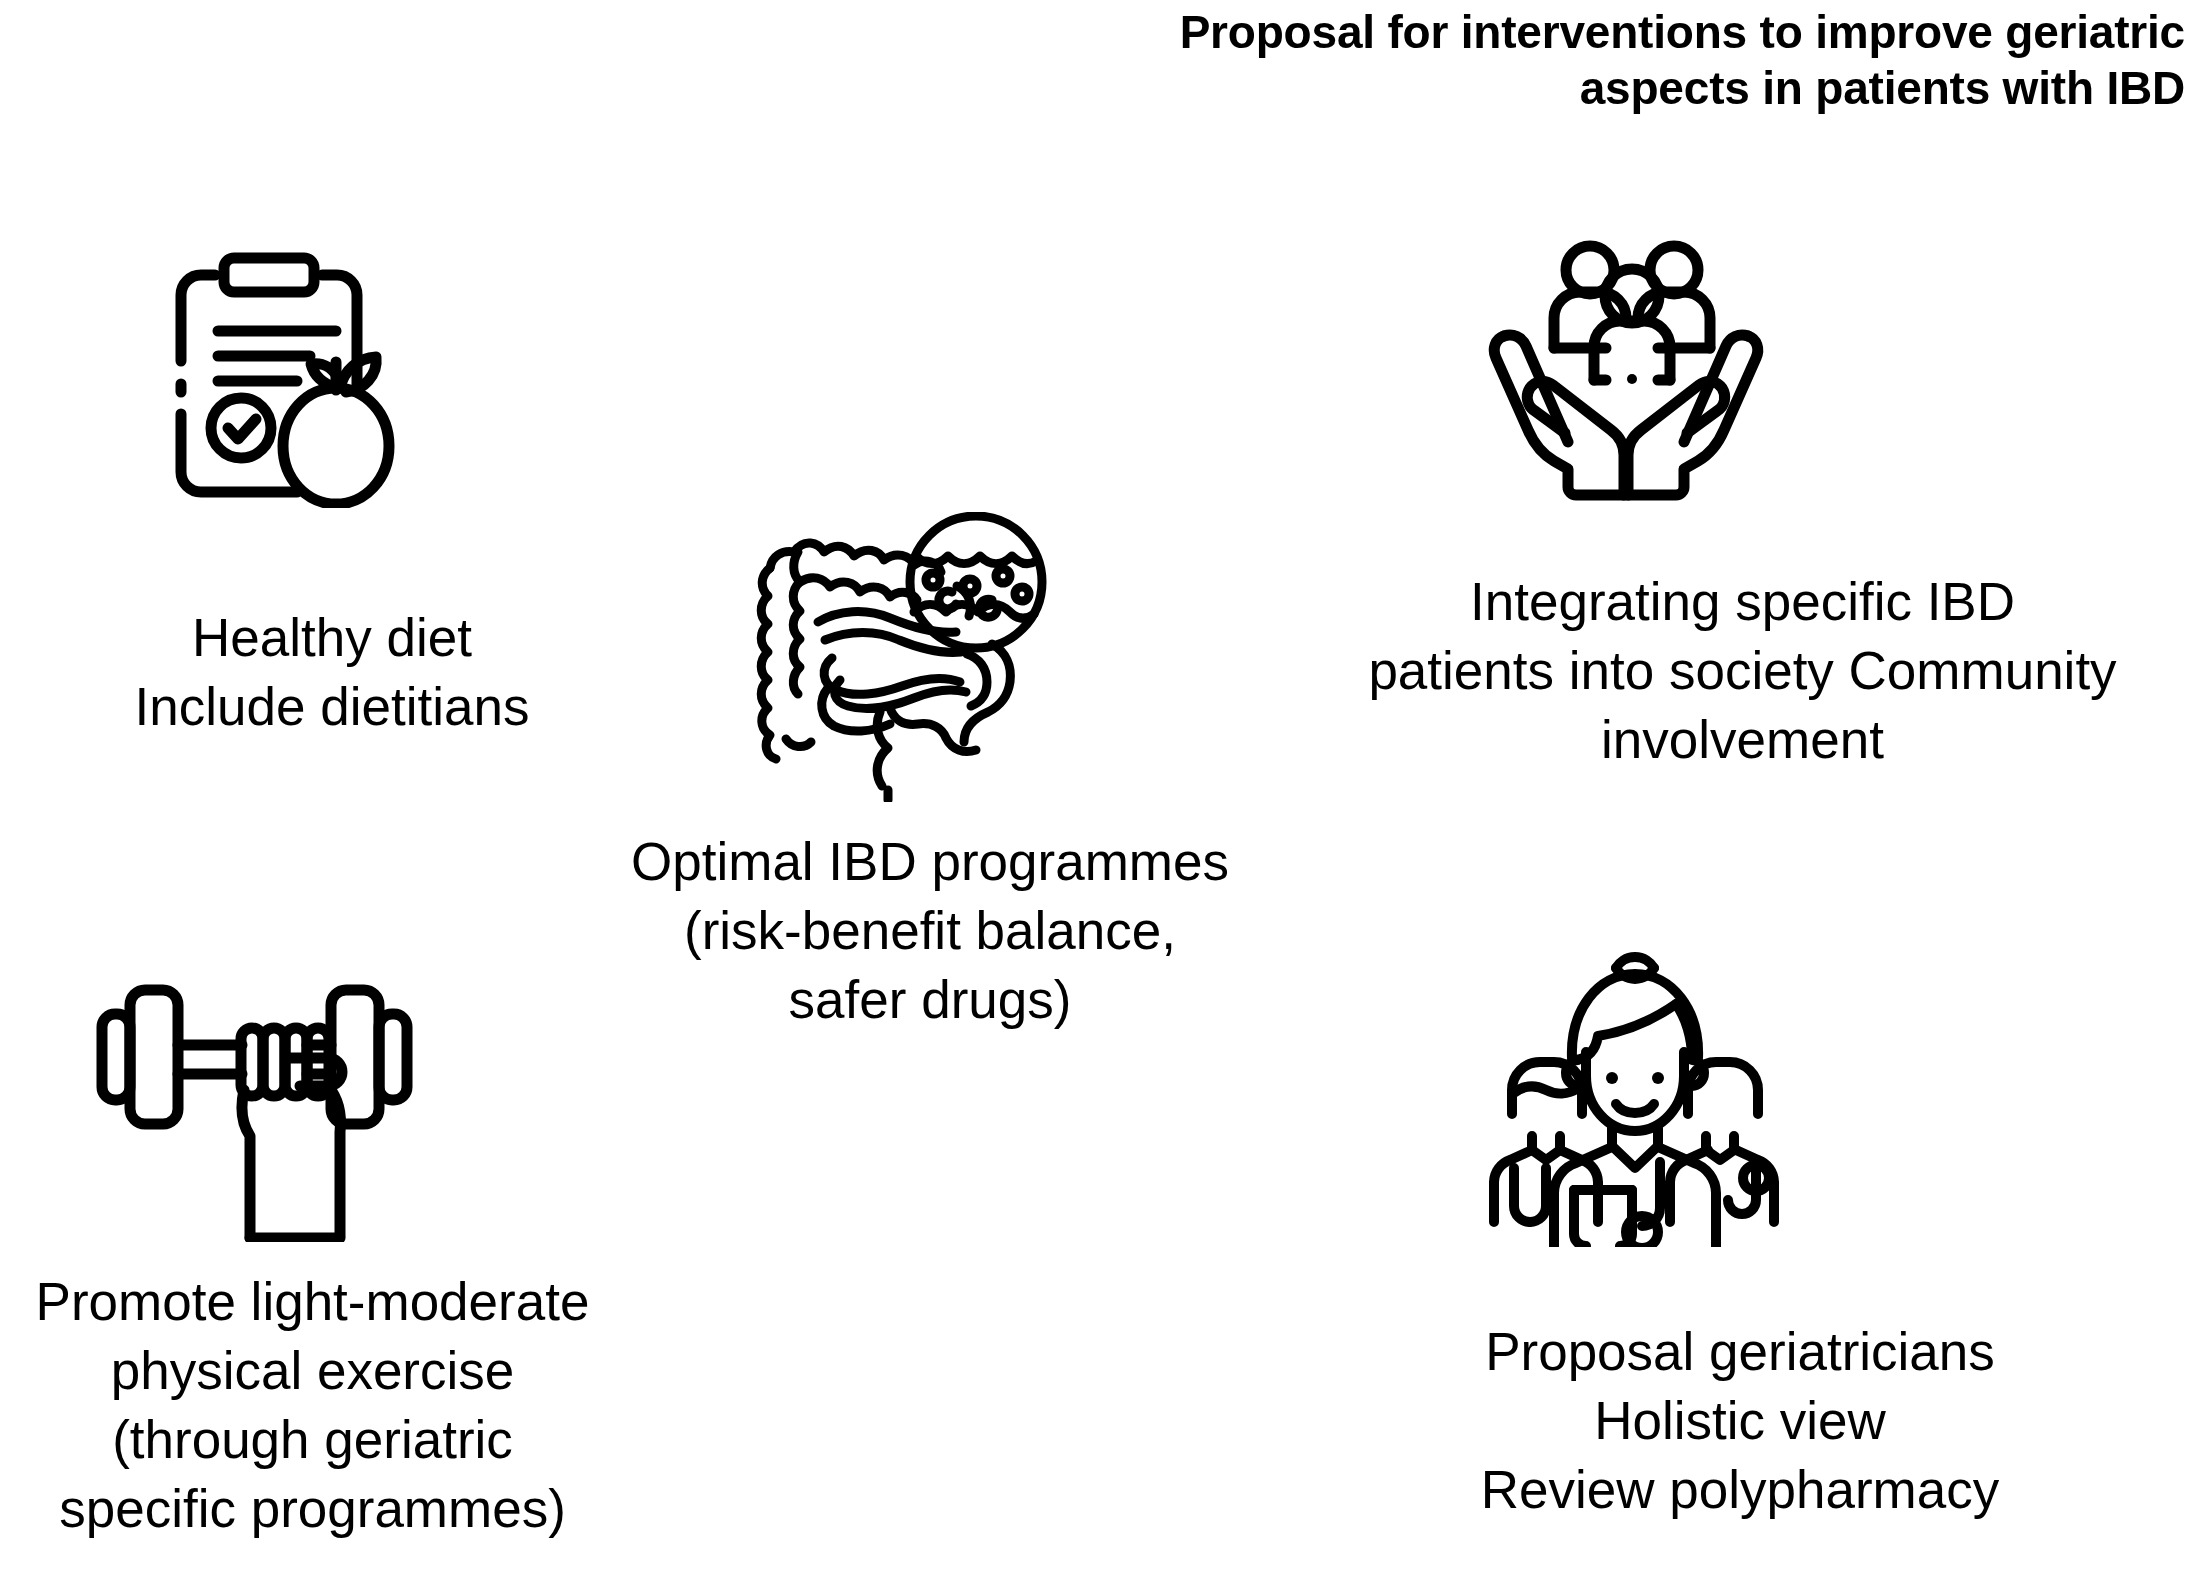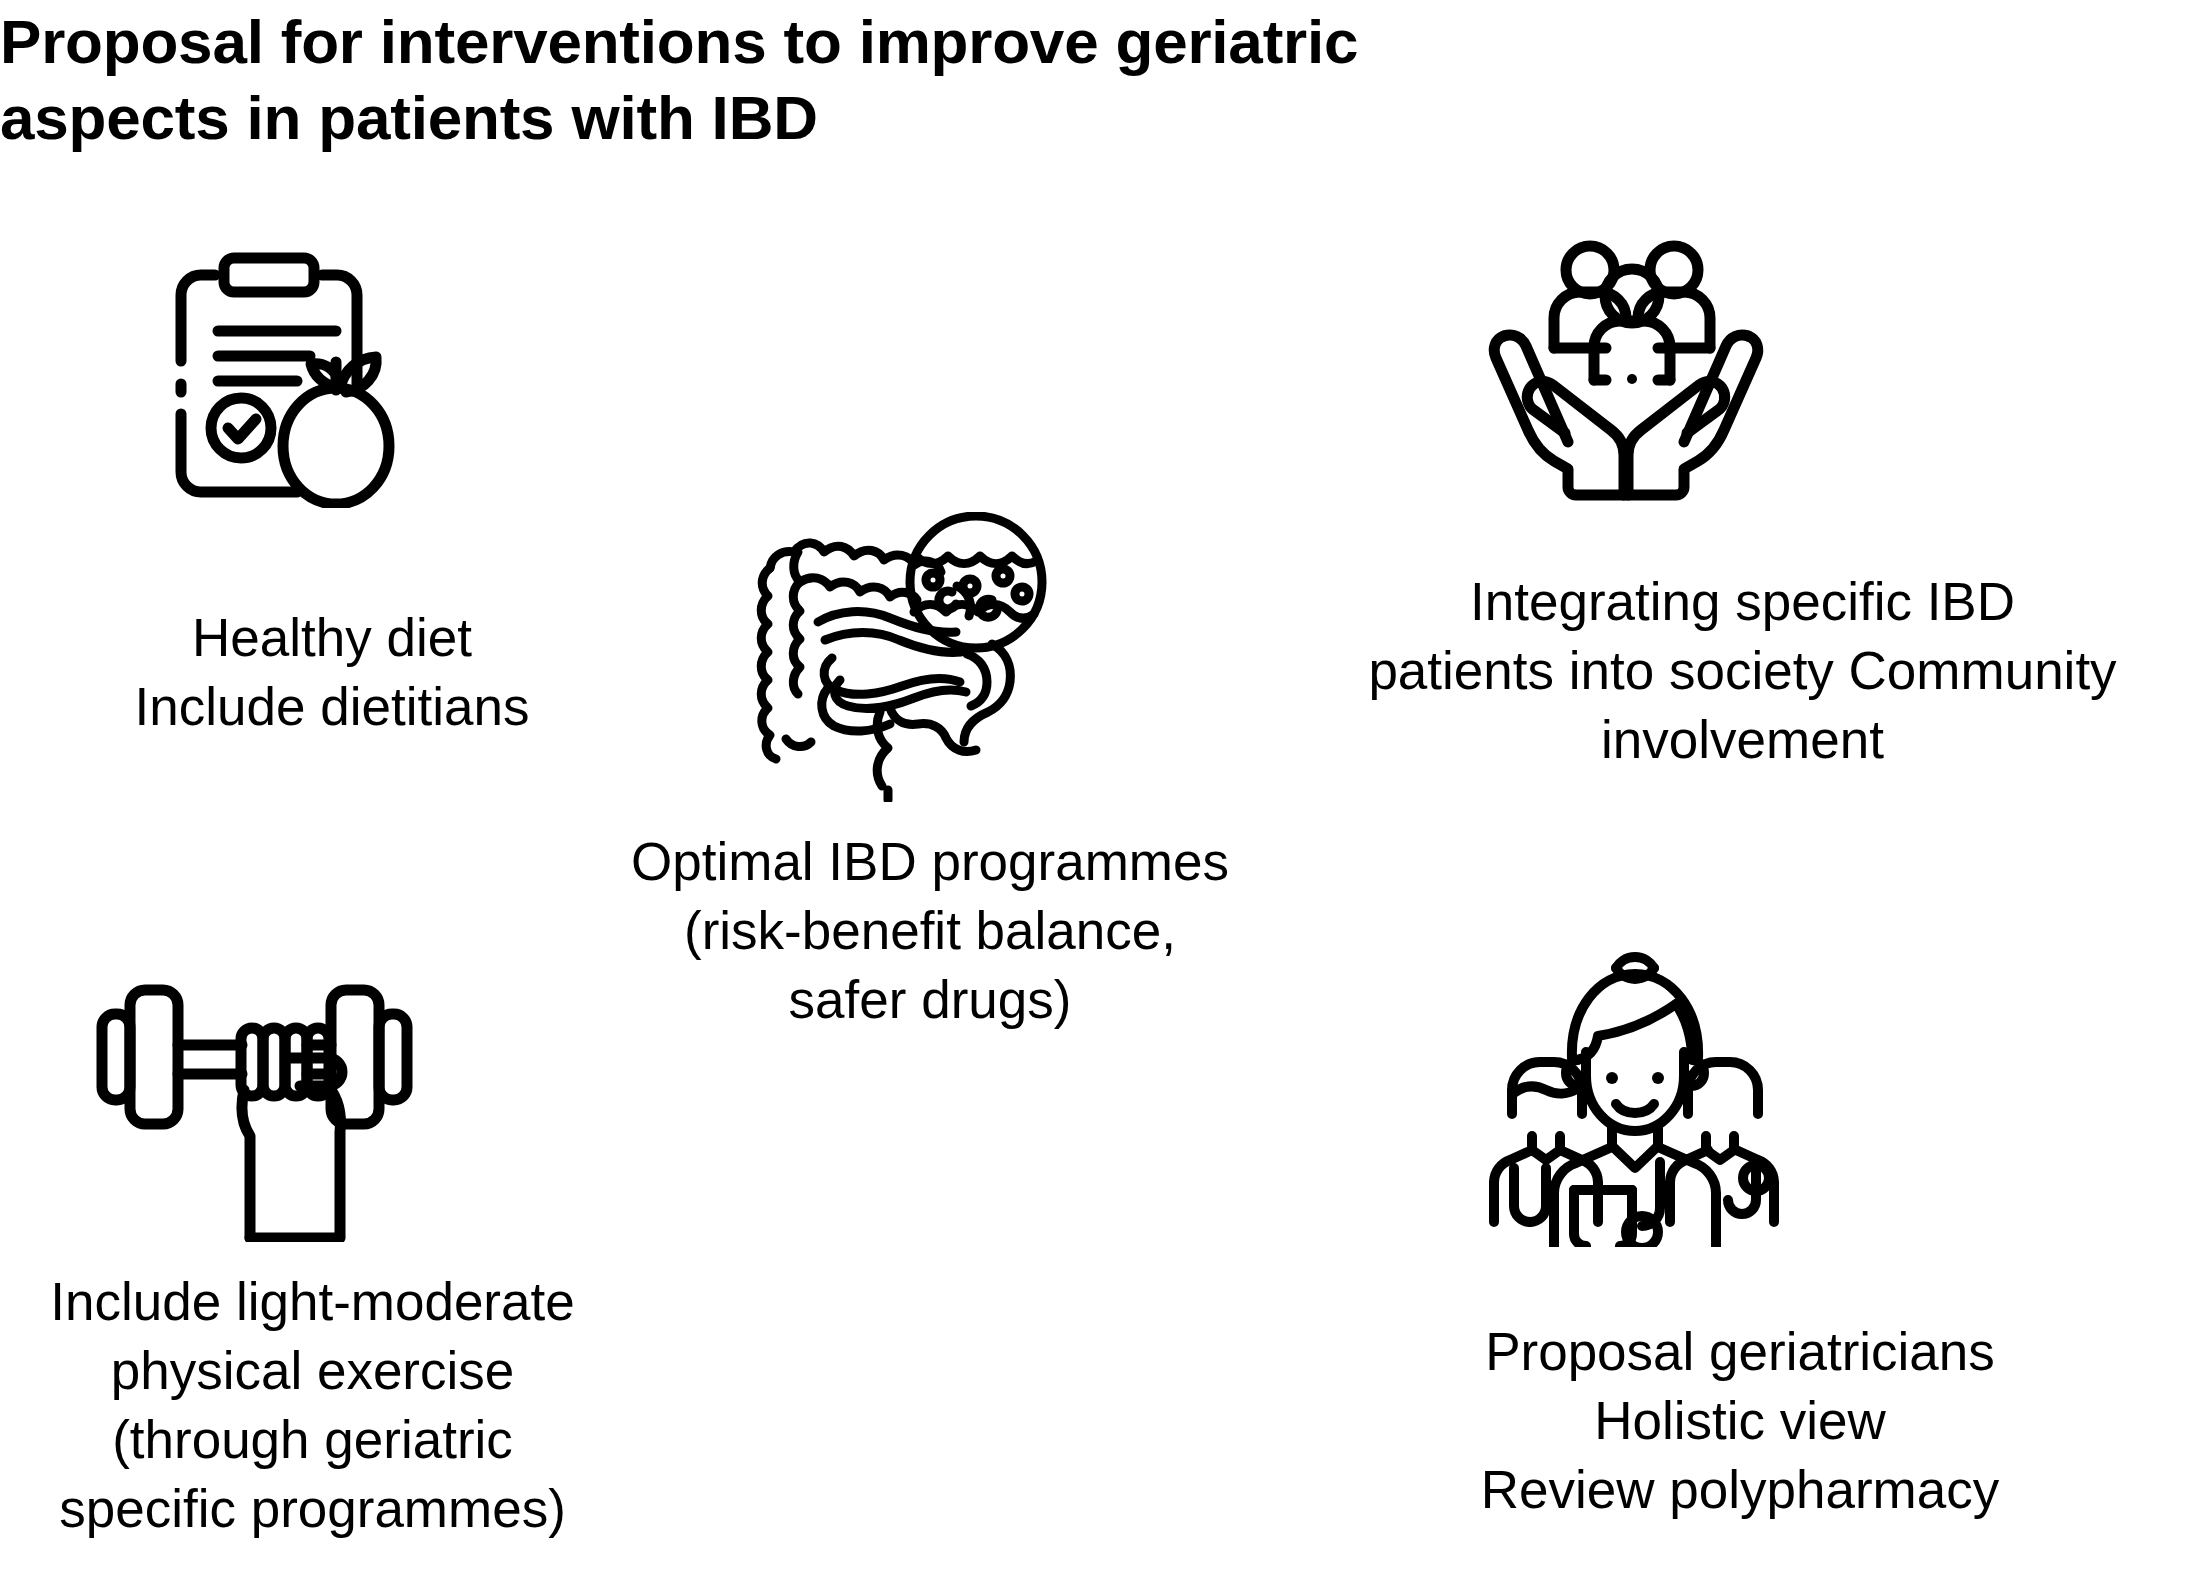--- a/index.html
+++ b/index.html
@@ -20,22 +20,22 @@
     background: #ffffff;
     overflow: hidden;
   }
 
   
   .fig-title {
     position: absolute;
     left: 0;
     top: 4px;
     width: 2185px;
-    text-align: left;
-    font-size: 62px;
+    text-align: right;
+    font-size: 46px;
     font-weight: bold;
     line-height: 1.22;
     letter-spacing: -0.2px;
     color: #000000;
   }
   .fig-title .tline { display: block; }
 
   
   .icon-box {
     position: absolute;
@@ -229,21 +229,21 @@
       <rect x="215" y="66" width="22" height="68" rx="11"></rect>
 
       <path d="M196 96 h40 a14 14 0 0 1 0 28 h-28"></path>
 
       <path d="M152 128 c-4 18 -2 34 6 46 v102"></path>
       <path d="M236 124 c10 12 14 28 12 46 v104"></path>
       <path d="M158 276 h90"></path>
     </svg>
   </div>
   <div class="caption" id="caption-exercise">
-    <span class="cline">Include light-moderate</span>
+    <span class="cline">Promote light-moderate</span>
     <span class="cline">physical exercise</span>
     <span class="cline">(through geriatric</span>
     <span class="cline">specific programmes)</span>
   </div>
 
   <div class="icon-box" id="icon-doctor">
     <svg viewBox="0 0 330 315" fill="none" stroke="#000" stroke-width="10" stroke-linecap="round" stroke-linejoin="round">
 
       <path d="M42 182 v-24 a28 28 0 0 1 28 -28 h14 a28 28 0 0 1 28 28 v24"></path>
       <path d="M42 162 c10 -8 22 -10 34 -4 c10 5 22 5 32 -2"></path>

